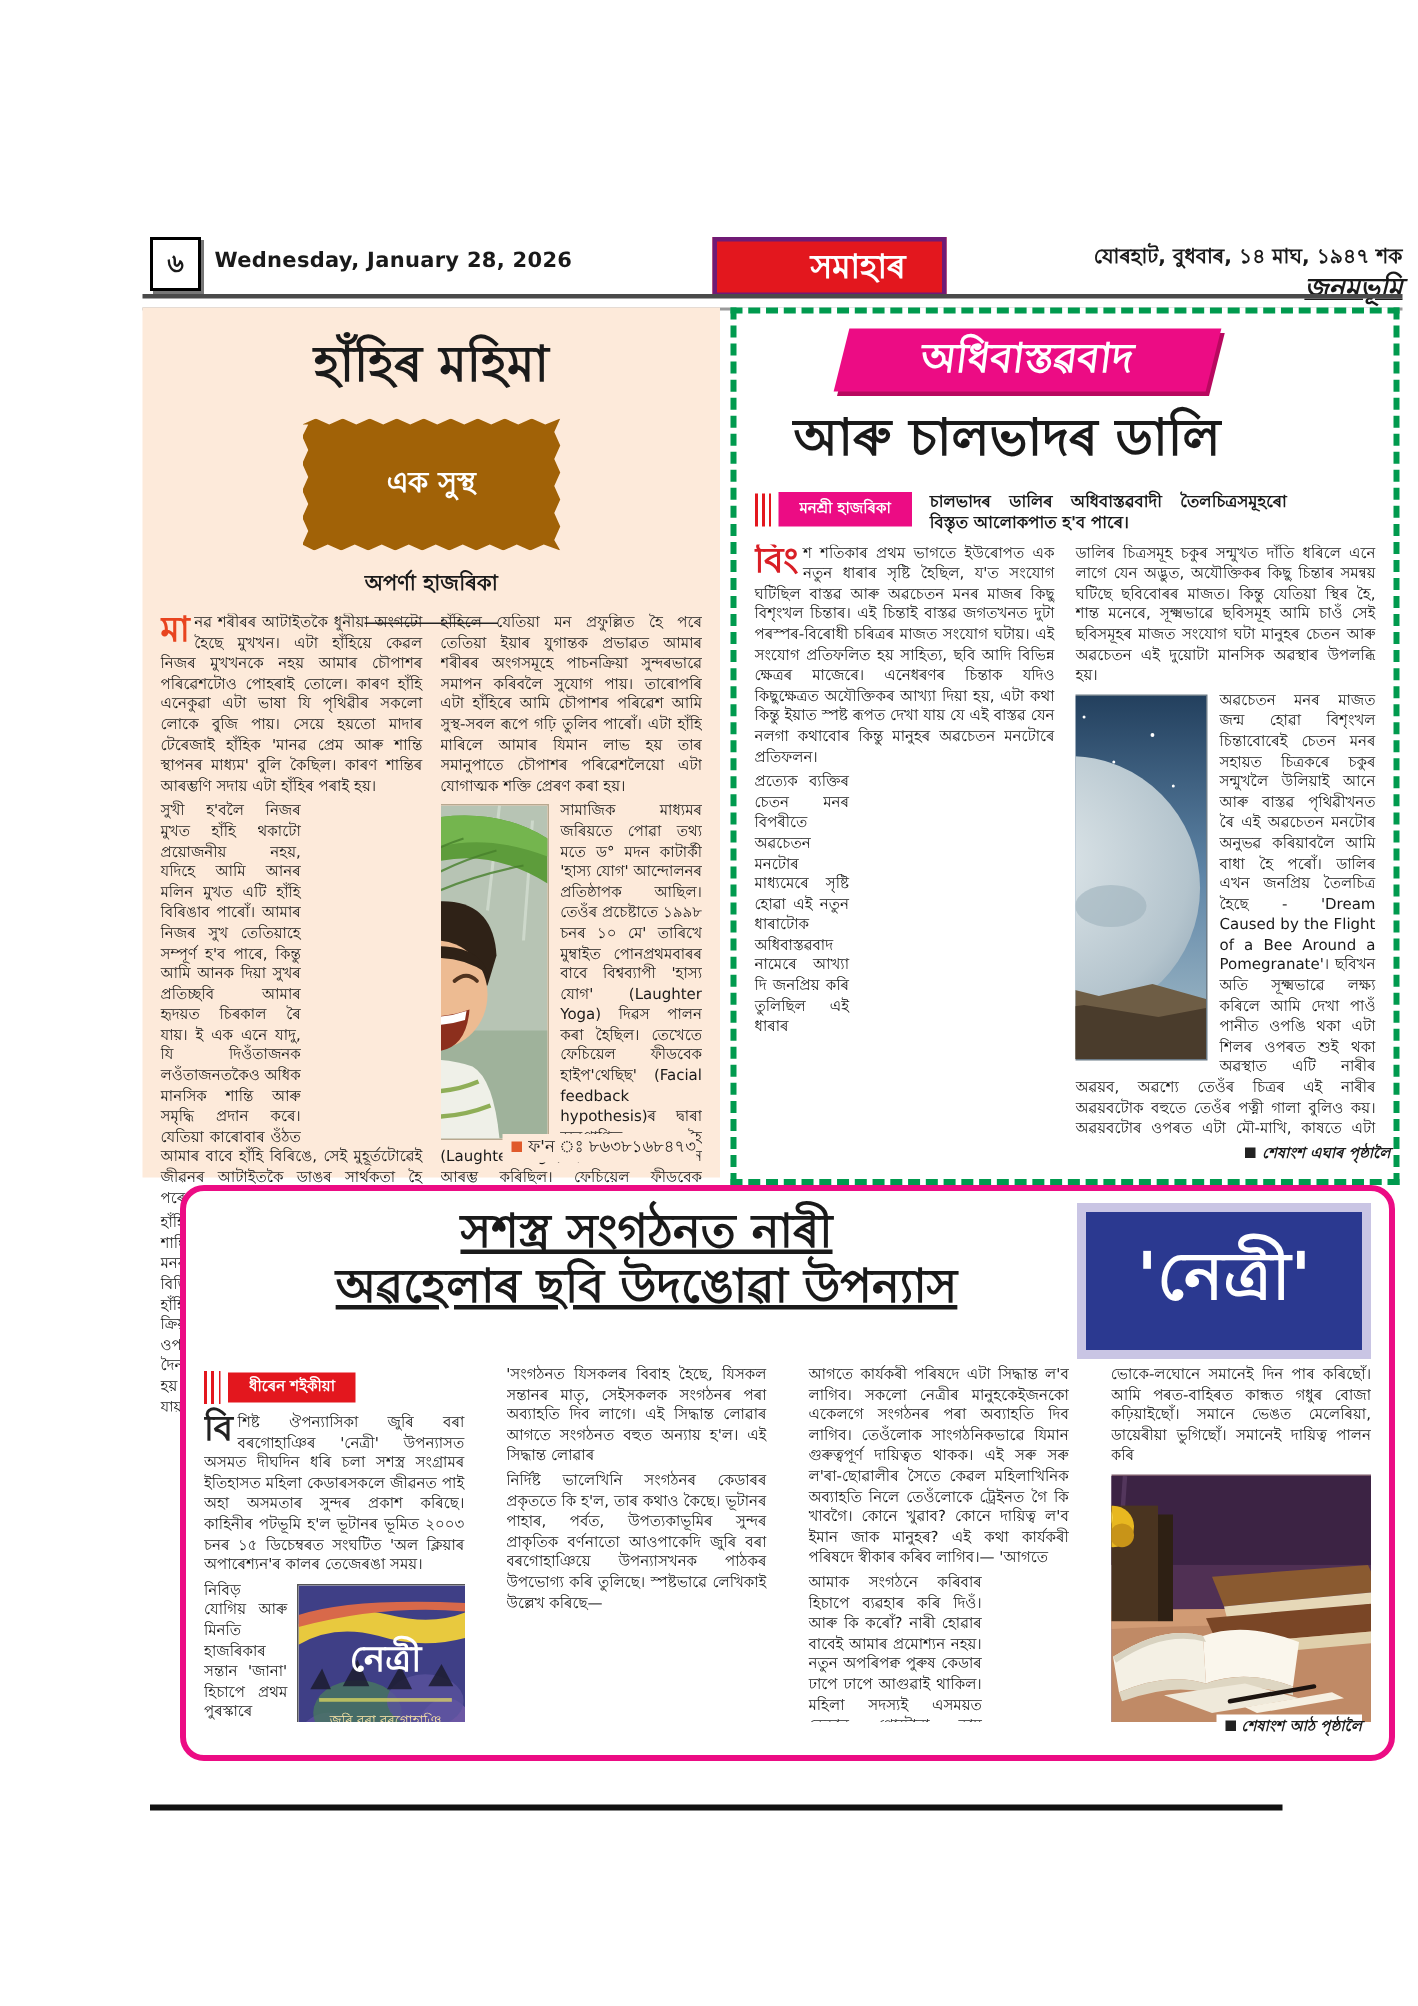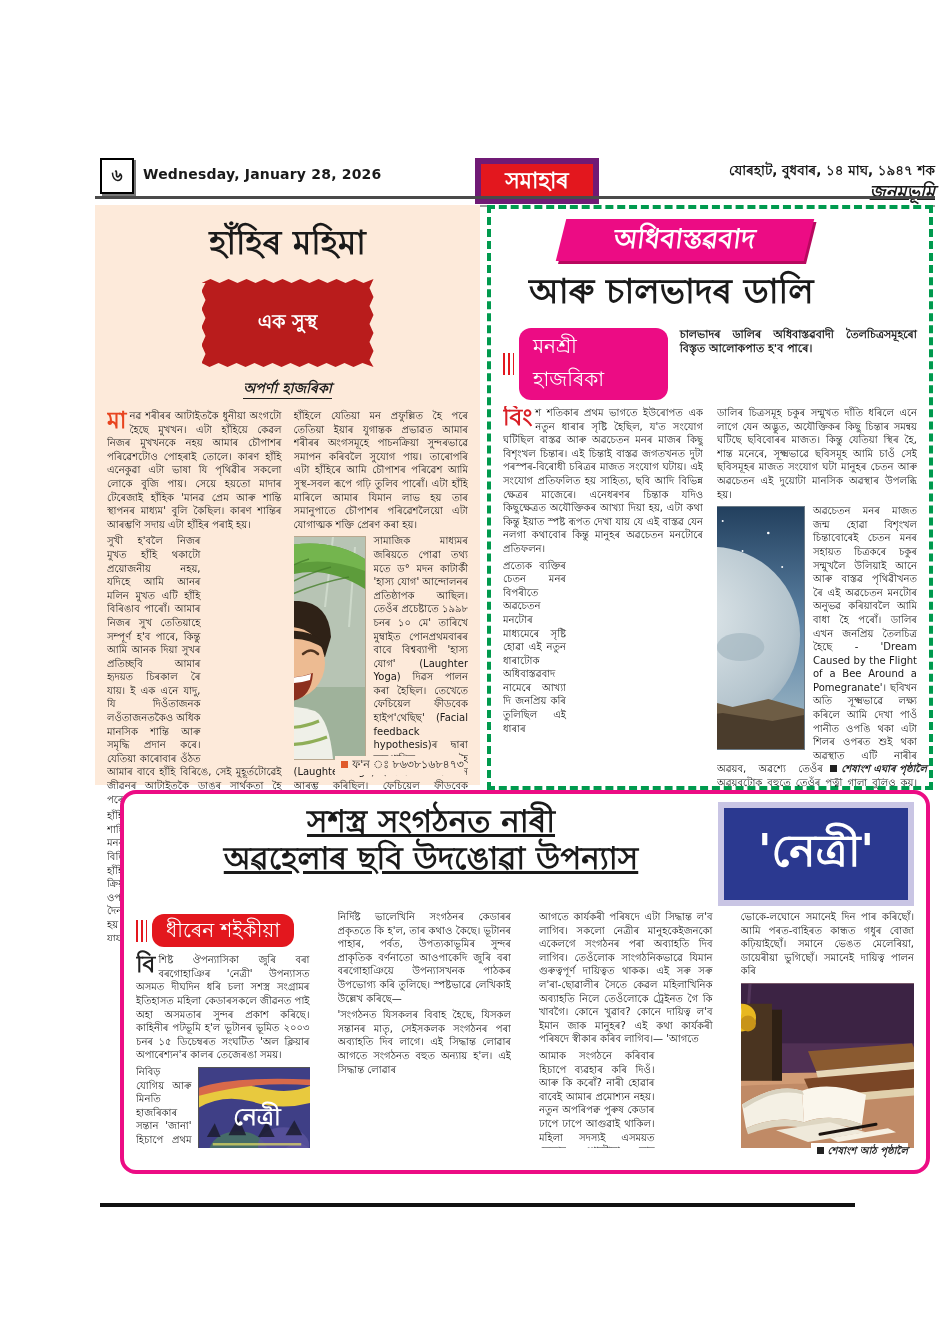--- a/index.html
+++ b/index.html
@@ -6,48 +6,48 @@
   .page{position:relative;width:945px;height:1337px;background:#fff;overflow:hidden;
         font-family:"DejaVu Sans","Liberation Sans",sans-serif;color:#1a1a1a;}
 
   
   .masthead-row{position:absolute;left:95px;top:158px;width:840px;height:38px;}
   .pg-box{position:absolute;left:5px;top:0;width:30px;height:32px;border:2px solid #000;
           box-shadow:2px 2px 0 #777;display:flex;align-items:center;justify-content:center;
           font-weight:bold;font-size:17px;}
   .date-txt{position:absolute;left:48px;top:8px;font-size:14px;font-weight:bold;letter-spacing:.2px;}
   .section-banner{position:absolute;left:380px;top:0;width:112px;height:34px;background:#e3171e;
-          border:6px solid #701a75;display:flex;align-items:center;justify-content:center;
-          color:#fff;font-weight:bold;font-size:22px;}
+          border:3px solid #701a75;display:flex;align-items:center;justify-content:center;
+          color:#fff;font-weight:bold;font-size:22px;padding-left:38px;}
   .edition-line{position:absolute;right:0;top:2px;font-size:13.5px;font-weight:bold;}
   .masthead{position:absolute;right:0;top:20px;font-size:18px;font-weight:800;font-style:italic;text-decoration:underline;}
   .head-rule{position:absolute;left:95px;top:196px;width:840px;height:6px;
           border-top:3px solid #4a4a4a;border-bottom:2px solid #9a9a9a;}
 
   
   .cols{display:flex;}
   .col{text-align:justify;font-size:10px;line-height:1.36;overflow:hidden;}
   .col p{margin:0 0 3px 0;}
   .dropcap{float:left;font-weight:bold;font-size:23px;line-height:.9;padding:1px 3px 0 0;}
   .sig{font-style:italic;font-weight:bold;font-size:10px;}
   .sq{display:inline-block;width:7px;height:7px;background:#e05a2b;margin-right:4px;}
   .sq.dark{background:#222;}
   .authorbox{display:flex;align-items:center;gap:5px;}
   .bars{width:11px;height:22px;background:repeating-linear-gradient(90deg,#e3171e 0 2px,transparent 2px 5px);}
-  .authorbox .plate{color:#fff;font-weight:normal;font-size:20px;padding:3px 14px;border-radius:12px;}
+  .authorbox .plate{color:#fff;font-weight:bold;font-size:10px;padding:3px 14px;}
 
   
   .a1{position:absolute;left:95px;top:205px;width:385px;height:580px;background:#fdeada;
       padding:10px 12px;box-sizing:border-box;}
   .a1-title{font-size:33px;font-weight:800;text-align:center;margin:2px 0 6px;}
-  .kicker{width:172px;height:88px;margin:0 auto;background:#b91c1c;color:#fff;font-weight:bold;
+  .kicker{width:172px;height:88px;margin:0 auto;background:#a16207;color:#fff;font-weight:bold;
       font-size:19px;text-align:center;display:flex;flex-direction:column;justify-content:center;gap:4px;
       clip-path:polygon(0px 4px,9px 0px,18px 4px,27px 0px,36px 4px,45px 0px,54px 4px,63px 0px,72px 4px,81px 0px,90px 4px,99px 0px,108px 4px,117px 0px,126px 4px,135px 0px,144px 4px,153px 0px,162px 4px,172px 0px,168px 9px,172px 18px,168px 27px,172px 36px,168px 45px,172px 54px,168px 63px,172px 72px,168px 81px,172px 88px,161px 84px,152px 88px,143px 84px,134px 88px,125px 84px,116px 88px,107px 84px,98px 88px,89px 84px,80px 88px,71px 84px,62px 88px,53px 84px,44px 88px,35px 84px,26px 88px,17px 84px,8px 88px,0px 84px,4px 75px,0px 66px,4px 57px,0px 48px,4px 39px,0px 30px,4px 21px,0px 12px,4px 4px);}
   .a1-author{text-align:center;font-weight:bold;font-size:14px;margin:10px 0 8px;}
-  .a1-author span{border-bottom:1.5px solid #222;padding-bottom:2px;font-style:italic;}
+  .a1-author span{border-bottom:1.5px solid #222;padding-bottom:18px;}
   .a1 .cols{gap:12px;height:532px;}
   .a1 .col{width:178px;}
   .a1 .dropcap{color:#e8441f;}
   .spacer-child{float:right;width:74px;height:218px;margin:2px 0 3px 7px;}
   .child-photo{float:left;width:152px;height:222px;margin:2px 8px 3px -82px;border:1px solid #b9a88f;}
   .phone-line{position:absolute;right:16px;bottom:10px;background:#fdeada;font-weight:normal;
       font-size:11px;padding-left:6px;}
 
   
   .a2{position:absolute;left:487px;top:205px;width:446px;height:585px;background:#fff;
@@ -290,22 +290,22 @@
                 <path d="M88,68 l9,-15 8,15 Z"></path>
               </g>
             <text x="59" y="58" font-size="24" font-weight="bold" fill="#ffffff" text-anchor="middle">নেত্ৰী</text>
             <rect x="14" y="76" width="90" height="2.5" fill="#e8e060" opacity=".7"></rect>
             <text x="59" y="94" font-size="9" fill="#ffe9a8" text-anchor="middle">জুৰি বৰা বৰগোহাঞি</text>
           </svg>
         </span>
         <p><span>নিবিড় যোগিয় আৰু মিনতি হাজৰিকাৰ সন্তান 'জানা' হিচাপে প্ৰথম পুৰস্কাৰে বিজড়িত উপন্যাসখনে 'অল ক্লিয়াৰ অপাৰেশ্যন'ৰ পৰৱৰ্তী কালৰ সংগঠনত বহুত অন্যায় হ'ল। এই সিদ্ধান্ত লোৱাৰ</span></p>
       </div>
       <div class="col">
+        <p><span>'সংগঠনত যিসকলৰ বিবাহ হৈছে, যিসকল সন্তানৰ মাতৃ, সেইসকলক সংগঠনৰ পৰা অব্যাহতি দিব লাগে। এই সিদ্ধান্ত লোৱাৰ আগতে সংগঠনত বহুত অন্যায় হ'ল। এই সিদ্ধান্ত লোৱাৰ</span></p>
         <p><span>নিৰ্দিষ্ট ভালেখিনি সংগঠনৰ কেডাৰৰ প্ৰকৃততে কি হ'ল, তাৰ কথাও কৈছে। ভূটানৰ পাহাৰ, পৰ্বত, উপত্যকাভূমিৰ সুন্দৰ প্ৰাকৃতিক বৰ্ণনাতো আওপাকেদি জুৰি বৰা বৰগোহাঞিয়ে উপন্যাসখনক পাঠকৰ উপভোগ্য কৰি তুলিছে। স্পষ্টভাৱে লেখিকাই উল্লেখ কৰিছে—</span></p>
-        <p><span>'সংগঠনত যিসকলৰ বিবাহ হৈছে, যিসকল সন্তানৰ মাতৃ, সেইসকলক সংগঠনৰ পৰা অব্যাহতি দিব লাগে। এই সিদ্ধান্ত লোৱাৰ আগতে সংগঠনত বহুত অন্যায় হ'ল। এই সিদ্ধান্ত লোৱাৰ</span></p>
       </div>
       <div class="col">
         <p><span>আগতে কাৰ্যকৰী পৰিষদে এটা সিদ্ধান্ত ল'ব লাগিব। সকলো নেত্ৰীৰ মানুহকেইজনকো একেলগে সংগঠনৰ পৰা অব্যাহতি দিব লাগিব। তেওঁলোক সাংগঠনিকভাৱে যিমান গুৰুত্বপূৰ্ণ দায়িত্বত থাকক। এই সৰু সৰু ল'ৰা-ছোৱালীৰ সৈতে কেৱল মহিলাখিনিক অব্যাহতি নিলে তেওঁলোকে ট্ৰেইনত গৈ কি খাবগৈ। কোনে খুৱাব? কোনে দায়িত্ব ল'ব ইমান জাক মানুহৰ? এই কথা কাৰ্যকৰী পৰিষদে স্বীকাৰ কৰিব লাগিব।— 'আগতে</span></p>
         <span class="spacer-still"></span>
         <p><span>আমাক সংগঠনে কৰিবাৰ হিচাপে ব্যৱহাৰ কৰি দিওঁ। আৰু কি কৰোঁ? নাৰী হোৱাৰ বাবেই আমাৰ প্ৰমোশ্যন নহয়। নতুন অপৰিপক্ব পুৰুষ কেডাৰ ঢাপে ঢাপে আগুৱাই থাকিল। মহিলা সদস্যই এসময়ত কেডাৰ গোটোৱা কাম কৰিছিল, কমাণ্ডেণ্ট হৈছিল। মহিলাই শীৰ্ষ নেতাকো ট্ৰেইনিং দিছিল। ভুলৰ শান্তিও পুৰুষৰ সমানেই। কেম্পত জাৰে-জহে,</span></p>
       </div>
       <div class="col">
         <p><span>ভোকে-লঘোনে সমানেই দিন পাৰ কৰিছোঁ। আমি পৰত-বাহিৰত কান্ধত গধুৰ বোজা কঢ়িয়াইছোঁ। সমানে ভেঙত মেলেৰিয়া, ডায়েৰীয়া ভুগিছোঁ। সমানেই দায়িত্ব পালন কৰি</span></p>
         <span class="still-photo">
           <svg viewBox="0 0 246 166" width="246" height="164" preserveAspectRatio="none">

